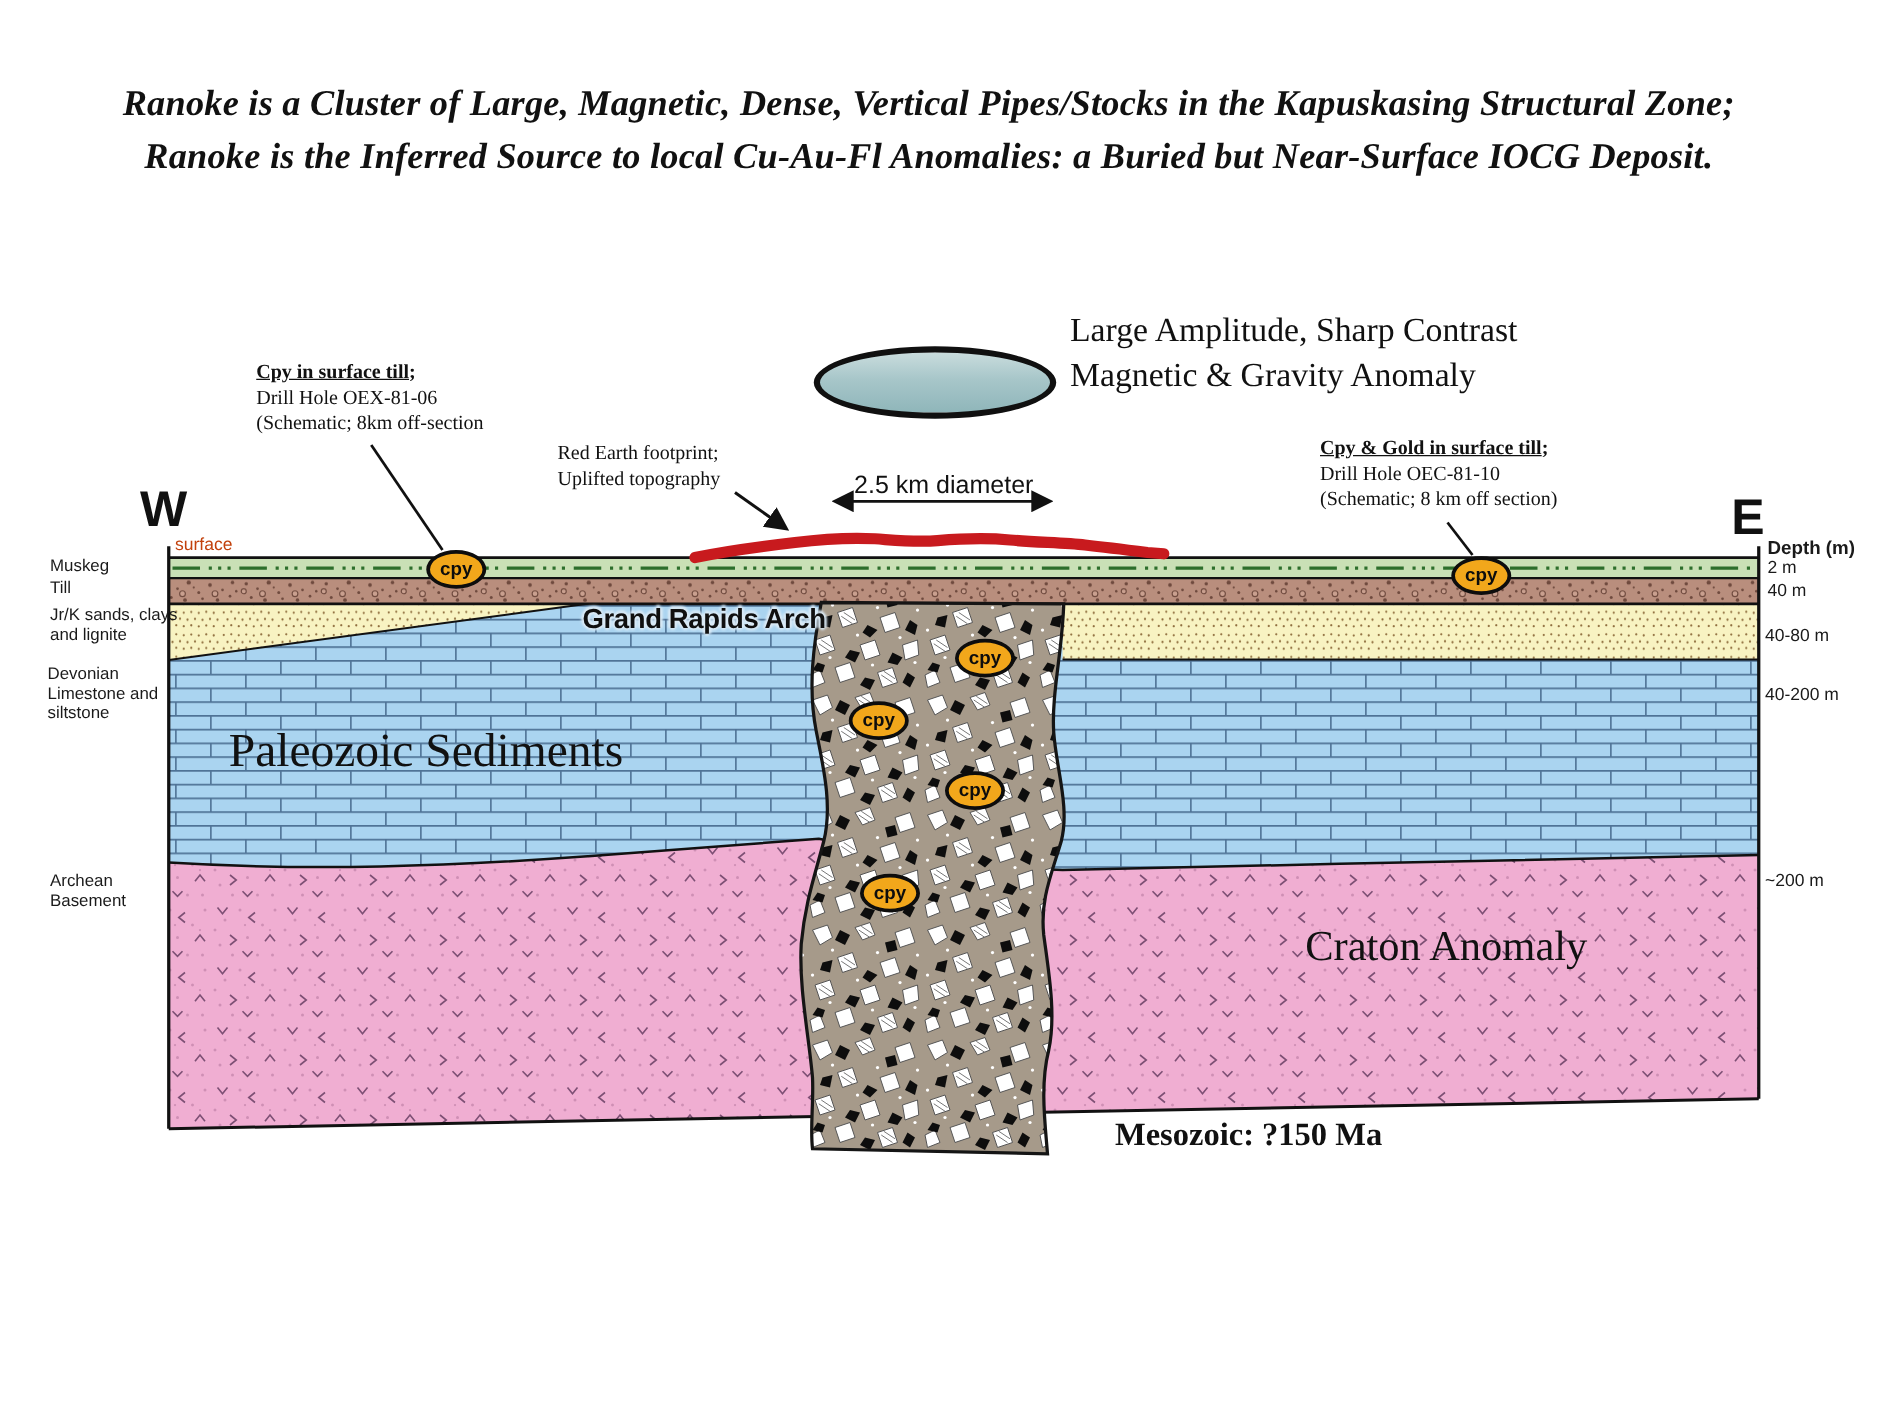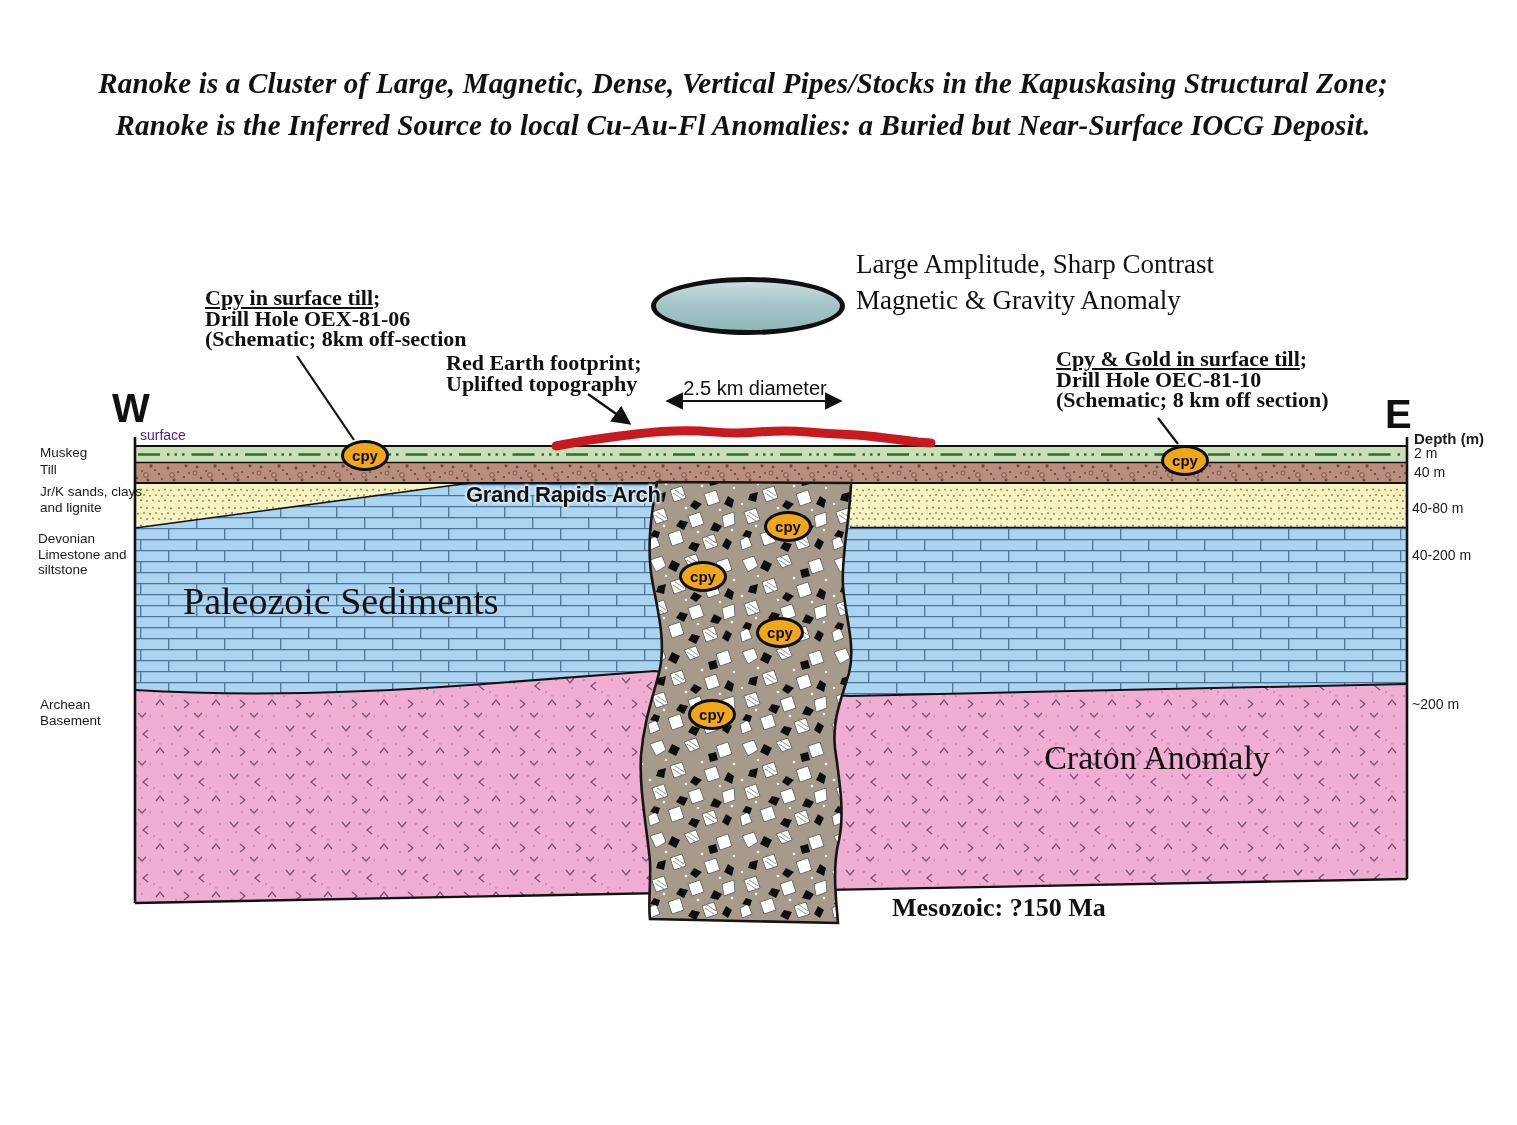--- a/index.html
+++ b/index.html
@@ -8,34 +8,34 @@
   .abs{position:absolute;}
   svg.layer{position:absolute;left:0;top:0;}
 
   .title{left:0;right:0;top:62px;text-align:center;font-weight:bold;font-style:italic;
          font-size:29px;line-height:42px;letter-spacing:0.2px;}
 
   .anomaly-ellipse{left:651px;top:277px;width:194px;height:58px;border:5px solid #101010;
         border-radius:50%;background:linear-gradient(180deg,#c9dcdd 0%,#a7c6c9 45%,#8fb6ba 100%);box-sizing:border-box;}
   .anomaly-label{left:856px;top:246px;font-size:27px;line-height:36px;}
 
-  .note{font-size:22px;line-height:20.5px;font-weight:bold;}
+  .note{font-size:16px;line-height:20.5px;}
   .note b.u{text-decoration:underline;}
   .left-note{left:205px;top:288px;}
   .right-note{left:1056px;top:349px;}
   .red-earth-note{left:446px;top:352px;line-height:21px;}
 
   .diameter-label{left:650px;top:377px;width:210px;text-align:center;
         font-family:"Liberation Sans",sans-serif;font-size:20px;}
 
   .compass{font-family:"Liberation Sans",sans-serif;font-weight:bold;font-size:40px;}
   .compass-w{left:112px;top:386px;}
   .compass-e{left:1385px;top:392px;}
 
-  .surface-label{left:140px;top:427px;font-family:"Liberation Sans",sans-serif;font-size:14px;color:#4c1d95;}
+  .surface-label{left:140px;top:427px;font-family:"Liberation Sans",sans-serif;font-size:14px;color:#c2410c;}
 
   .strat{font-family:"Liberation Sans",sans-serif;font-size:13.5px;line-height:15.5px;color:#1a1a1a;}
   .depth{font-family:"Liberation Sans",sans-serif;font-size:14px;color:#1a1a1a;white-space:nowrap;}
   .depth-head{font-weight:bold;font-size:15px;}
 
   .gra-label{left:466px;top:482px;font-family:Liberation Sans, sans-serif;font-weight:bold;
         font-size:22px;letter-spacing:-0.3px;color:#101010;
         text-shadow:-2px 0 2px #dcebf6,2px 0 2px #dcebf6,0 -2px 2px #dcebf6,0 2px 2px #dcebf6;}
   .paleozoic-label{left:183px;top:579px;font-size:38px;}
   .archean-label{left:957px;top:733px;width:400px;text-align:center;font-size:34px;line-height:49px;}

